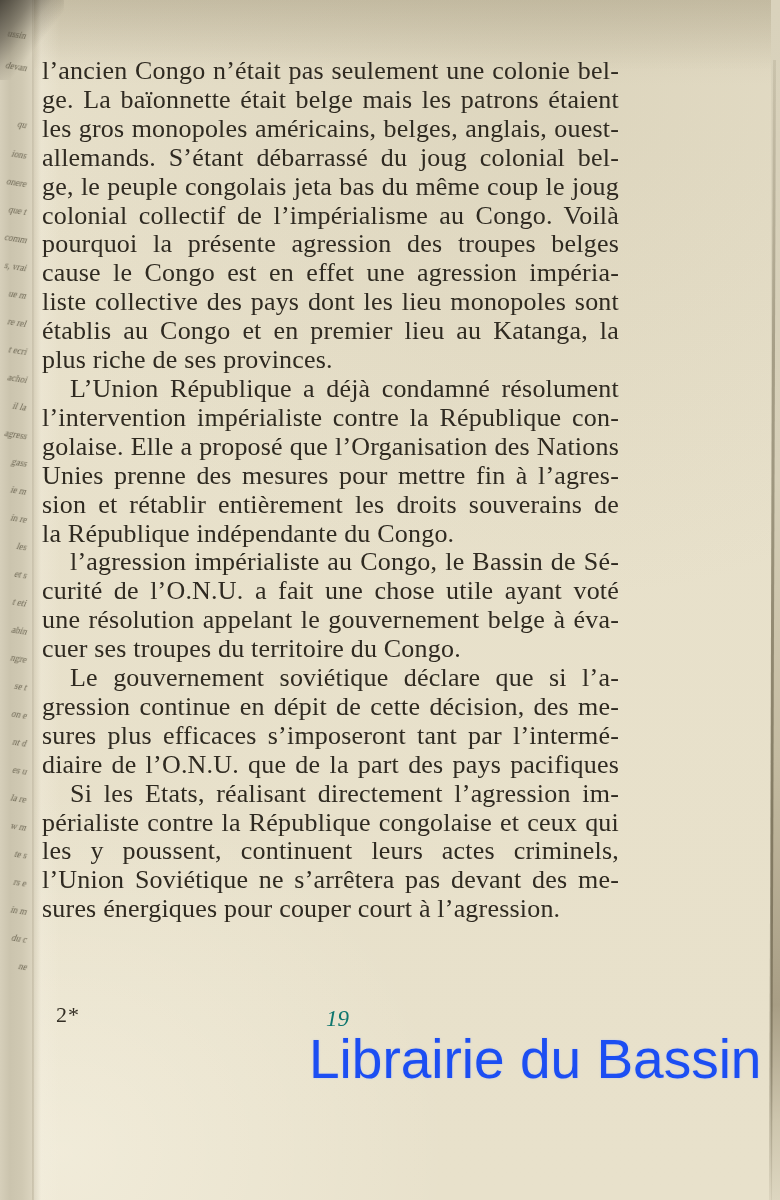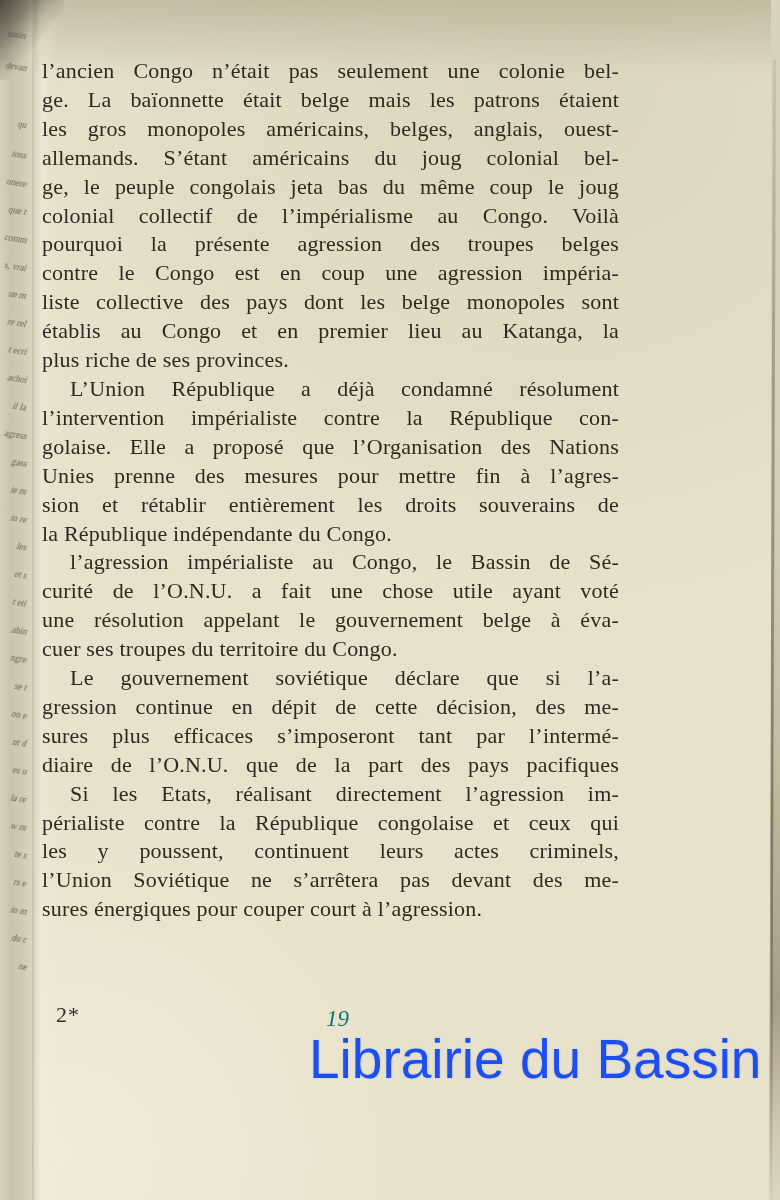--- a/index.html
+++ b/index.html
@@ -49,21 +49,21 @@
     background:linear-gradient(180deg,#d9d2bc 0px,#d6cfb8 480px,#c4bba1 760px,#a89e85 1005px,#cdc5ad 1120px,#ddd6c0 1200px);
   }
   .edge-line{
     position:absolute;right:6px;top:60px;width:3px;height:1140px;z-index:3;
     background:linear-gradient(180deg, rgba(120,110,85,0.15) 0px, rgba(105,96,72,0.45) 300px, rgba(88,80,58,0.58) 760px, rgba(88,80,58,0.45) 1000px, rgba(120,110,85,0.1) 1140px);
     transform:rotate(0.2deg);
   }
   
   .textblock{
     position:absolute;left:42px;top:57px;width:577px;z-index:4;
-    font-size:22px;line-height:28.9px;color:#2f2a21;
+    font-size:26px;line-height:28.9px;color:#2f2a21;
     letter-spacing:0.2px;
   }
   .para{margin:0;}
   .line{text-align:justify;text-align-last:justify;}
   .line.last{text-align-last:left;}
   .para.indent .line:first-child{text-indent:28px;}
   
   .sig{
     position:absolute;left:56px;top:1002px;z-index:4;
     font-size:22px;color:#332e24;letter-spacing:1px;
@@ -126,26 +126,26 @@
     </div>
 </div>
 <div class="corner-shadow"></div>
 <div class="fold-shadow"></div>
 
 <div class="textblock" id="textblock">
     <div class="para">
       <div class="line">l’ancien Congo n’était pas seulement une colonie bel-</div>
       <div class="line">ge. La baïonnette était belge mais les patrons étaient</div>
       <div class="line">les gros monopoles américains, belges, anglais, ouest-</div>
-      <div class="line">allemands. S’étant américains du joug colonial bel-</div>
+      <div class="line">allemands. S’étant débarrassé du joug colonial bel-</div>
       <div class="line">ge, le peuple congolais jeta bas du même coup le joug</div>
       <div class="line">colonial collectif de l’impérialisme au Congo. Voilà</div>
       <div class="line">pourquoi la présente agression des troupes belges</div>
-      <div class="line">contre le Congo est en coup une agression impéria-</div>
-      <div class="line">liste collective des pays dont les belge monopoles sont</div>
+      <div class="line">cause le Congo est en effet une agression impéria-</div>
+      <div class="line">liste collective des pays dont les lieu monopoles sont</div>
       <div class="line">établis au Congo et en premier lieu au Katanga, la</div>
       <div class="line last">plus riche de ses provinces.</div>
     </div>
     <div class="para indent">
       <div class="line">L’Union République a déjà condamné résolument</div>
       <div class="line">l’intervention impérialiste contre la République con-</div>
       <div class="line">golaise. Elle a proposé que l’Organisation des Nations</div>
       <div class="line">Unies prenne des mesures pour mettre fin à l’agres-</div>
       <div class="line">sion et rétablir entièrement les droits souverains de</div>
       <div class="line last">la République indépendante du Congo.</div>

